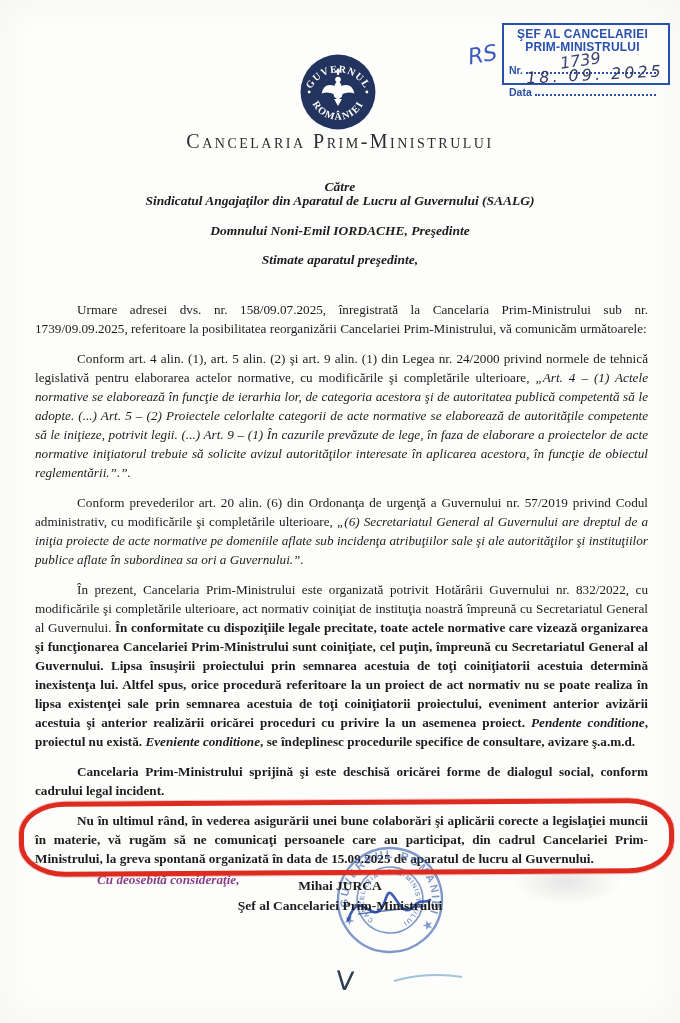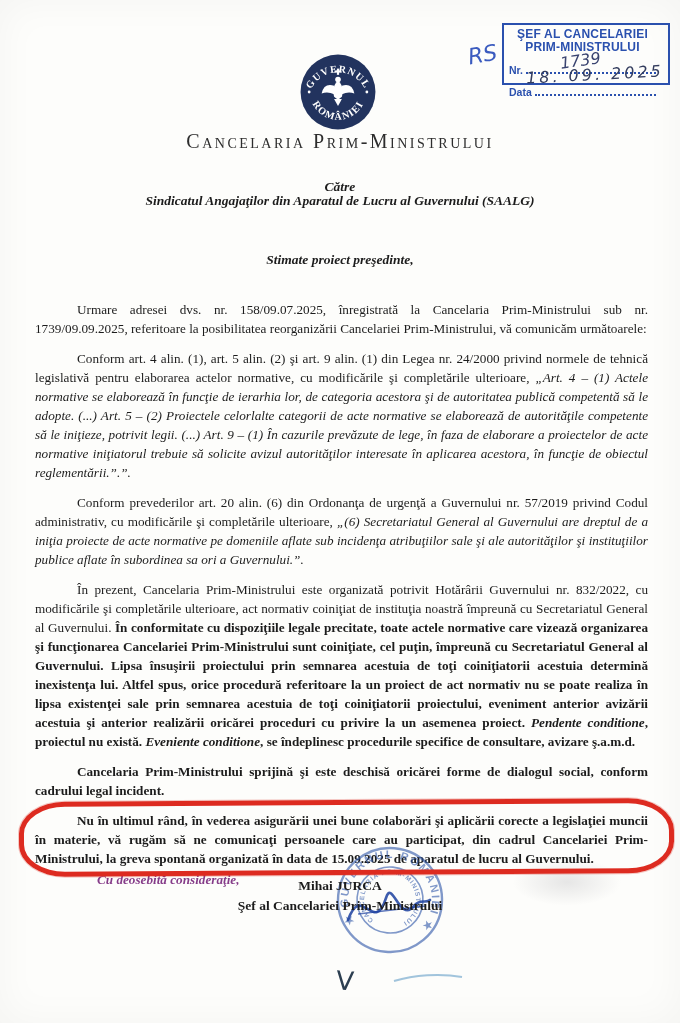--- a/index.html
+++ b/index.html
@@ -104,21 +104,22 @@
     <path fill="#ffffff" d="M45,42 Q32,38 29,52 Q37,49 45,53 Z"></path>
     <path fill="#ffffff" d="M55,42 Q68,38 71,52 Q63,49 55,53 Z"></path>
     <path fill="#ffffff" d="M45,59 L55,59 L50,68 Z"></path>
     <circle cx="13" cy="50" r="1.8" fill="#fff"></circle>
     <circle cx="87" cy="50" r="1.8" fill="#fff"></circle>
   </svg>
 
   <div class="title">Cancelaria Prim-Ministrului</div>
   <div class="catre">Către</div>
   <div class="rcp1">Sindicatul Angajaţilor din Aparatul de Lucru al Guvernului (SAALG)</div>
-  <div class="salut">Stimate proiect preşedinte,</div>
+  <div class="rcp2">Domnului Noni-Emil IORDACHE, Preşedinte</div>
+  <div class="salut">Stimate aparatul preşedinte,</div>
 
   <div class="body">
     <p><span>Urmare adresei dvs. nr. 158/09.07.2025, înregistrată la Cancelaria Prim-Ministrului sub nr. 1739/09.09.2025, referitoare la posibilitatea reorganizării Cancelariei Prim-Ministrului, vă comunicăm următoarele:</span></p>
 
     <p>
       <span>Conform art. 4 alin. (1), art. 5 alin. (2) şi art. 9 alin. (1) din Legea nr. 24/2000 privind normele de tehnică legislativă pentru elaborarea actelor normative, cu modificările şi completările ulterioare, </span><span class="it">„Art. 4 – (1) Actele normative se elaborează în funcţie de ierarhia lor, de categoria acestora şi de autoritatea publică competentă să le adopte. (...) Art. 5 – (2) Proiectele celorlalte categorii de acte normative se elaborează de autorităţile competente să le iniţieze, potrivit legii. (...) Art. 9 – (1) În cazurile prevăzute de lege, în faza de elaborare a proiectelor de acte normative iniţiatorul trebuie să solicite avizul autorităţilor interesate în aplicarea acestora, în funcţie de obiectul reglementării.”.”.</span>
     </p>
 
     <p>
       <span>Conform prevederilor art. 20 alin. (6) din Ordonanţa de urgenţă a Guvernului nr. 57/2019 privind Codul administrativ, cu modificările şi completările ulterioare, </span><span class="it">„(6) Secretariatul General al Guvernului are dreptul de a iniţia proiecte de acte normative pe domeniile aflate sub incidenţa atribuţiilor sale şi ale autorităţilor şi instituţiilor publice aflate în subordinea sa ori a Guvernului.”.</span>

